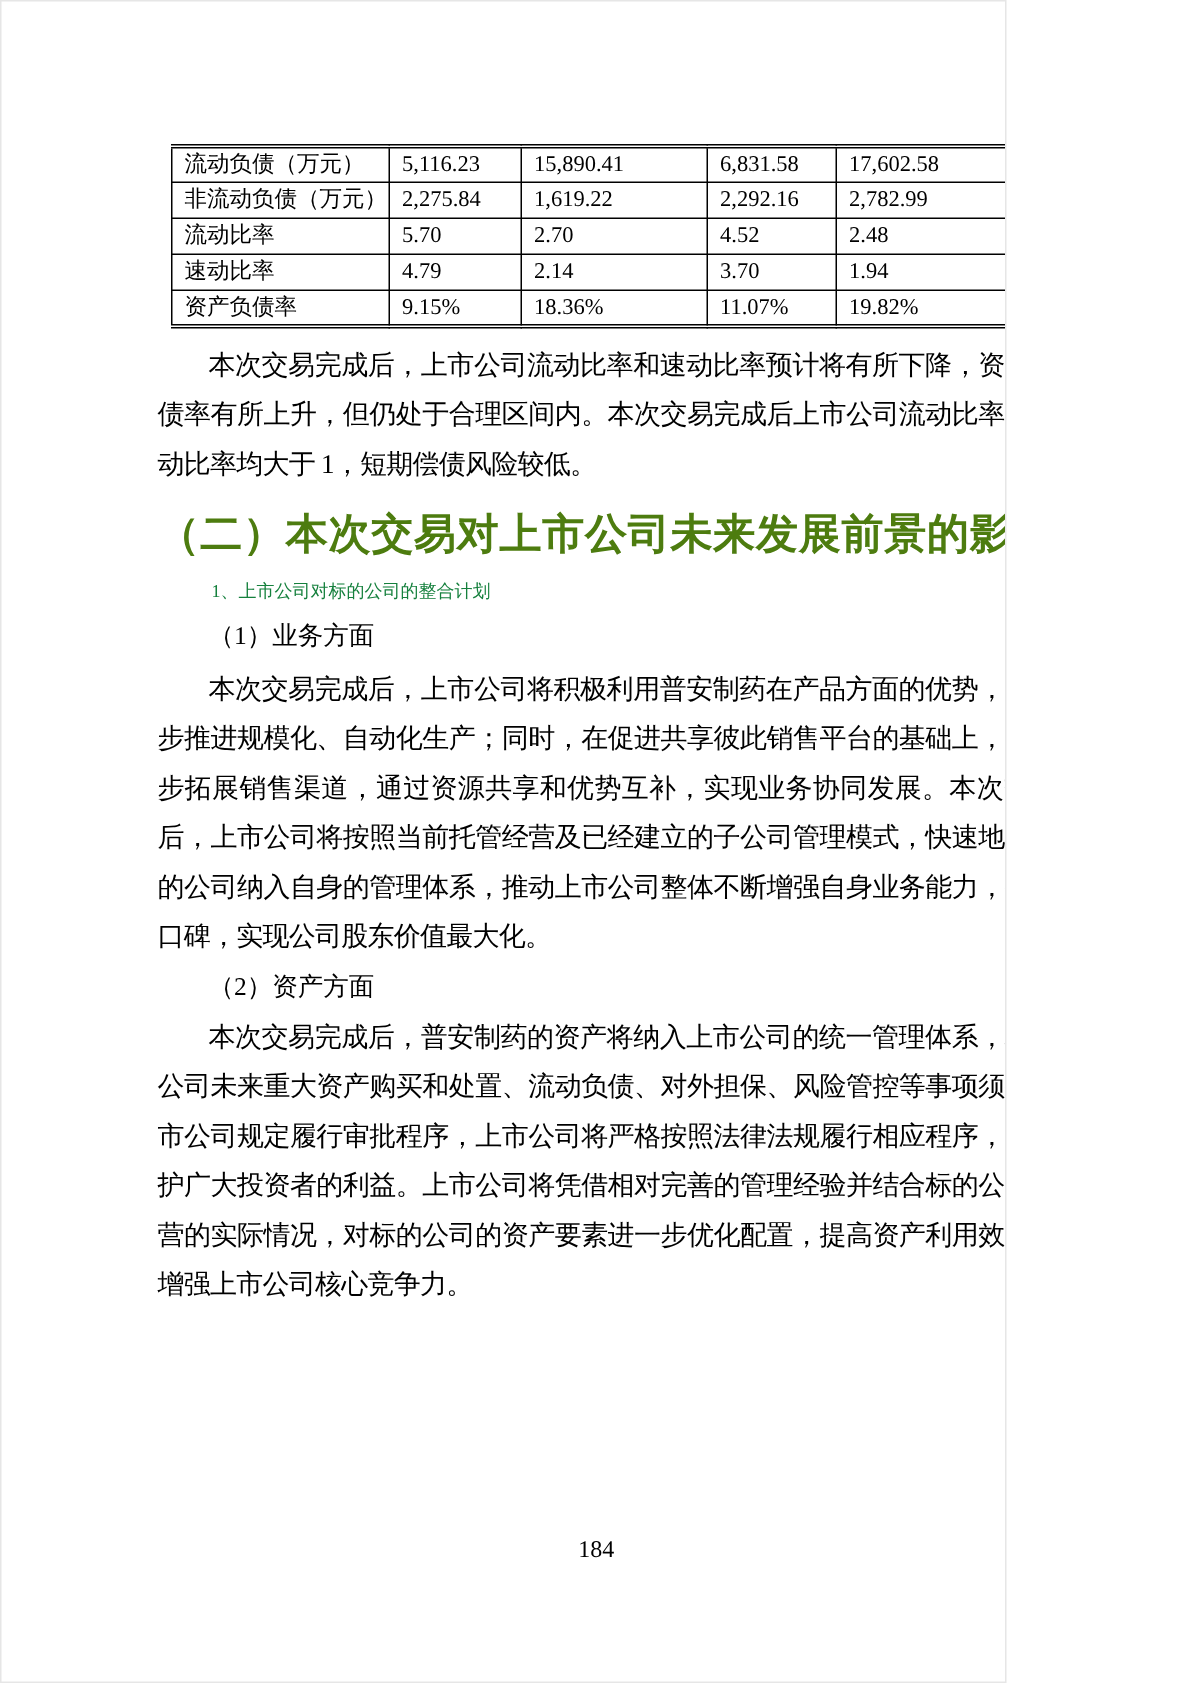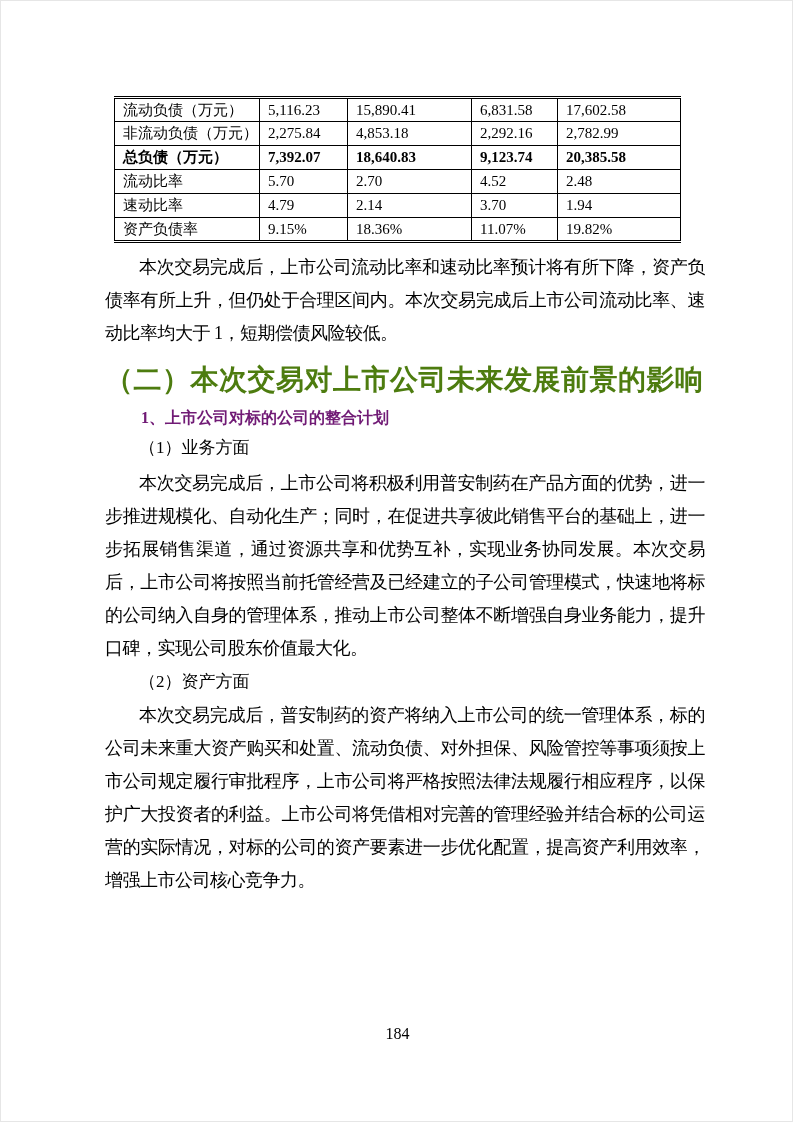--- a/index.html
+++ b/index.html
@@ -2,21 +2,21 @@
 <html><head>
 <meta charset="utf-8">
 <style>
   html, body {
     margin: 0;
     padding: 0;
     background: #ffffff;
   }
   .page {
     position: relative;
-    width: 793px;
+    width: 671px;
     height: 1122px;
     background: #ffffff;
     box-sizing: border-box;
     padding: 95px 89px 0 104px;
     border: 1px solid #e6e6e6;
     color: #000000;
     font-family: "Liberation Serif", "DejaVu Serif", serif;
     overflow: hidden;
   }
   
@@ -63,25 +63,25 @@
     font-family: "Liberation Sans", "DejaVu Sans", sans-serif;
     font-weight: bold;
     font-size: 28px;
     line-height: 30px;
     letter-spacing: 0.5px;
     color: #4d7c0f;
   }
   .sub-heading {
     width: 600px;
     margin: 10px 0 0 0;
-    font-size: 16px;
-    font-weight: bold;
+    font-size: 12px;
+    font-weight: normal;
     line-height: 26px;
     text-indent: 36px;
-    color: #701a75;
+    color: #15803d;
   }
   .item-heading {
     width: 600px;
     margin: 4px 0 0 0;
     font-size: 17px;
     line-height: 26px;
     text-indent: 34px;
     color: #000;
   }
   .page-footer {
@@ -112,30 +112,23 @@
       <tr>
         <td class="lbl">流动负债（万元）</td>
         <td class="num">5,116.23</td>
         <td class="num">15,890.41</td>
         <td class="num">6,831.58</td>
         <td class="num">17,602.58</td>
       </tr>
       <tr>
         <td class="lbl">非流动负债（万元）</td>
         <td class="num">2,275.84</td>
-        <td class="num">4,853.18</td>
+        <td class="num">1,619.22</td>
         <td class="num">2,292.16</td>
         <td class="num">2,782.99</td>
-      </tr>
-      <tr class="row-total">
-        <td class="lbl">总负债（万元）</td>
-        <td class="num">7,392.07</td>
-        <td class="num">18,640.83</td>
-        <td class="num">9,123.74</td>
-        <td class="num">20,385.58</td>
       </tr>
       <tr>
         <td class="lbl">流动比率</td>
         <td class="num">5.70</td>
         <td class="num">2.70</td>
         <td class="num">4.52</td>
         <td class="num">2.48</td>
       </tr>
       <tr>
         <td class="lbl">速动比率</td>

